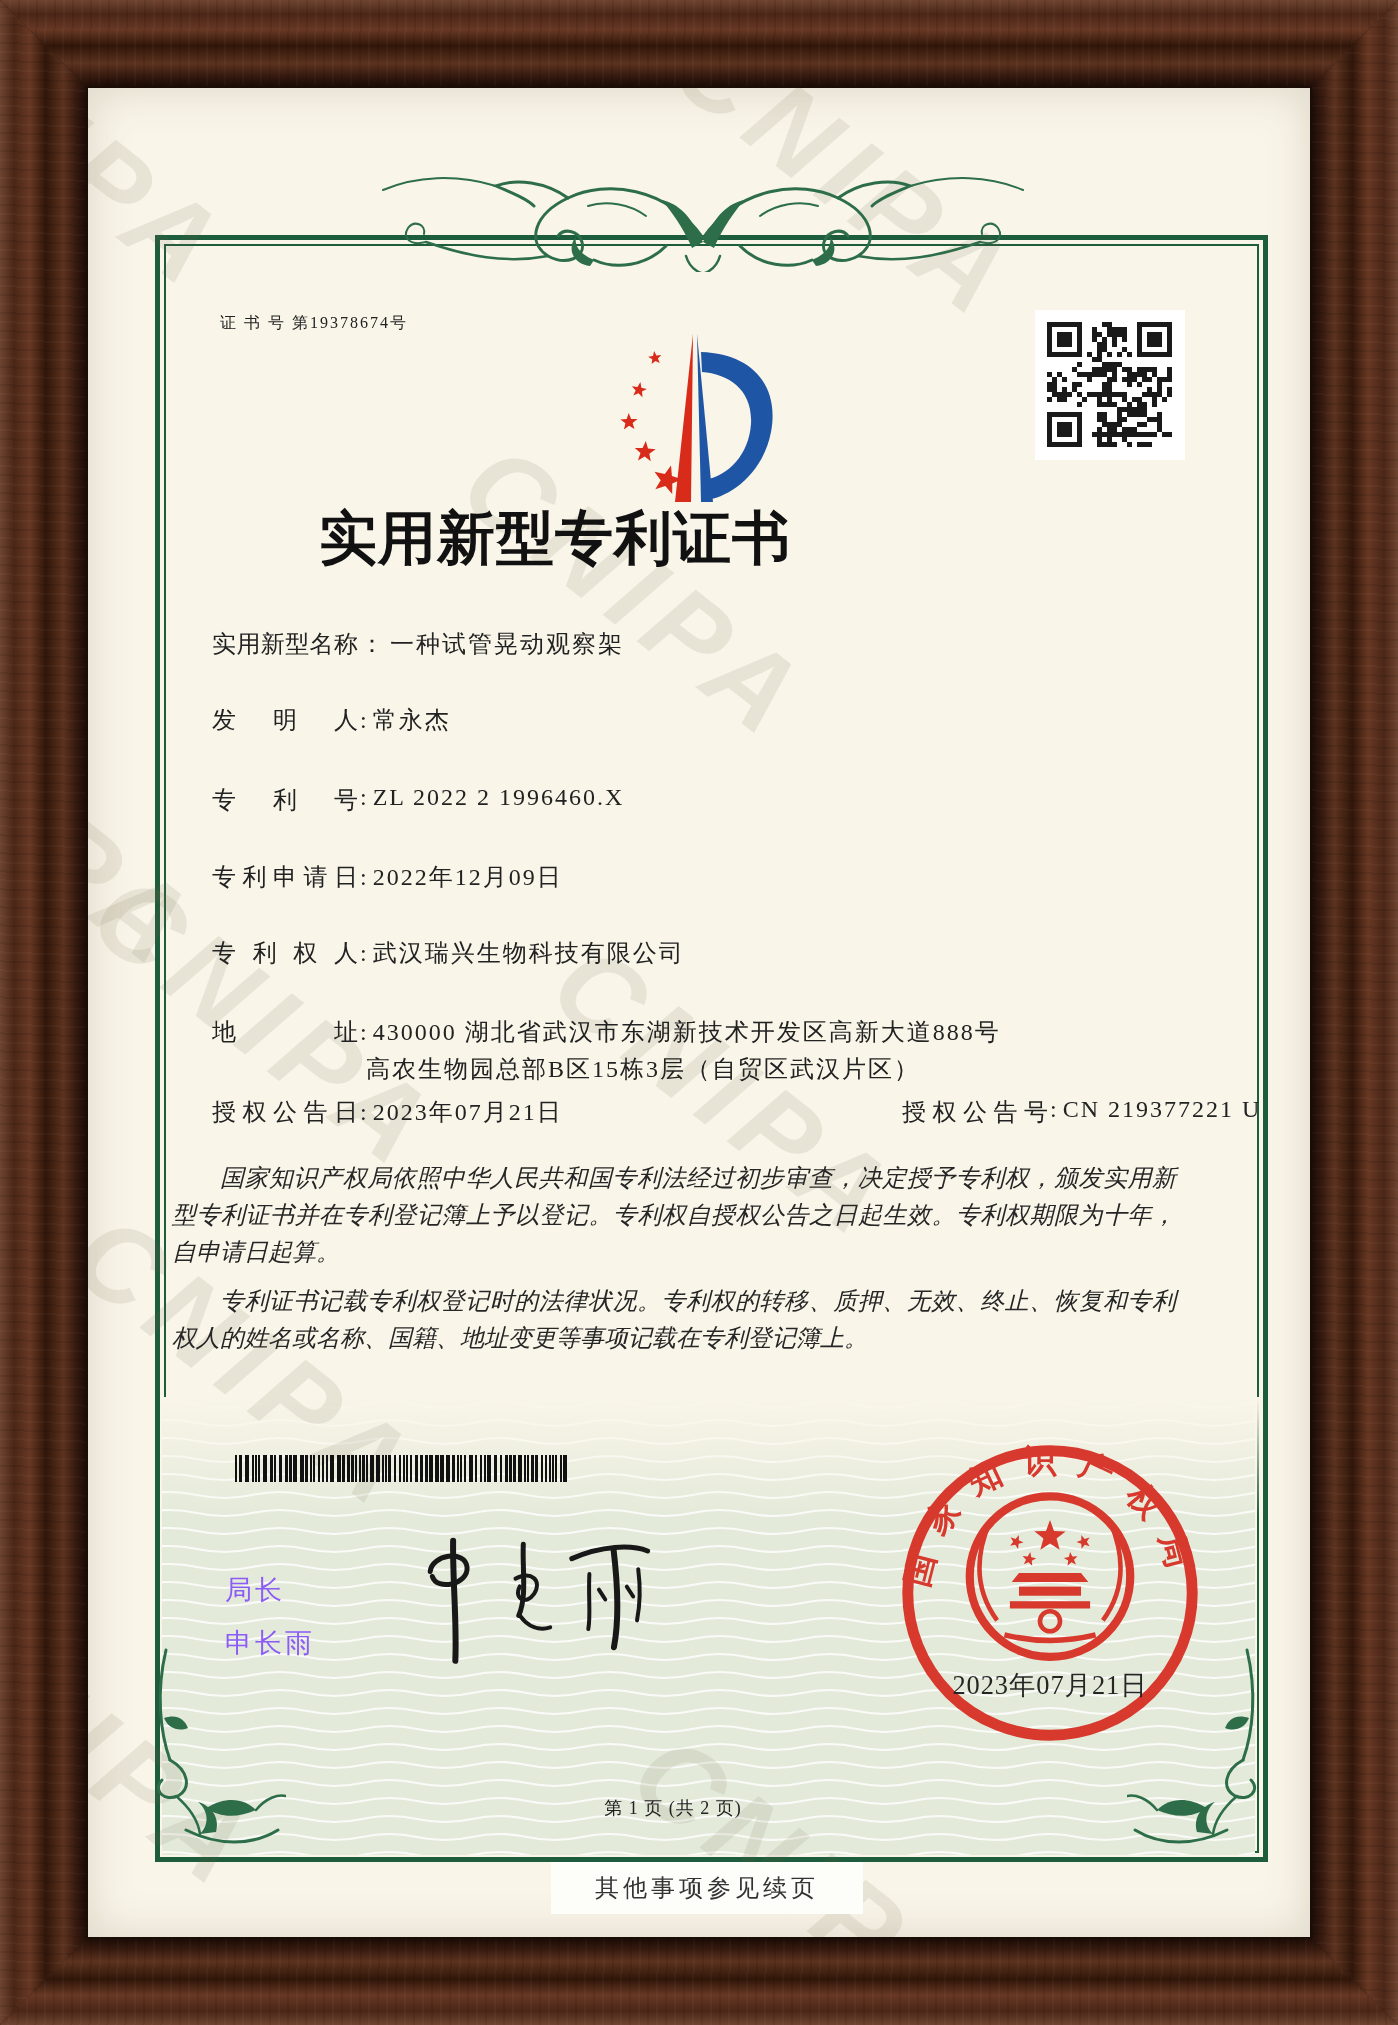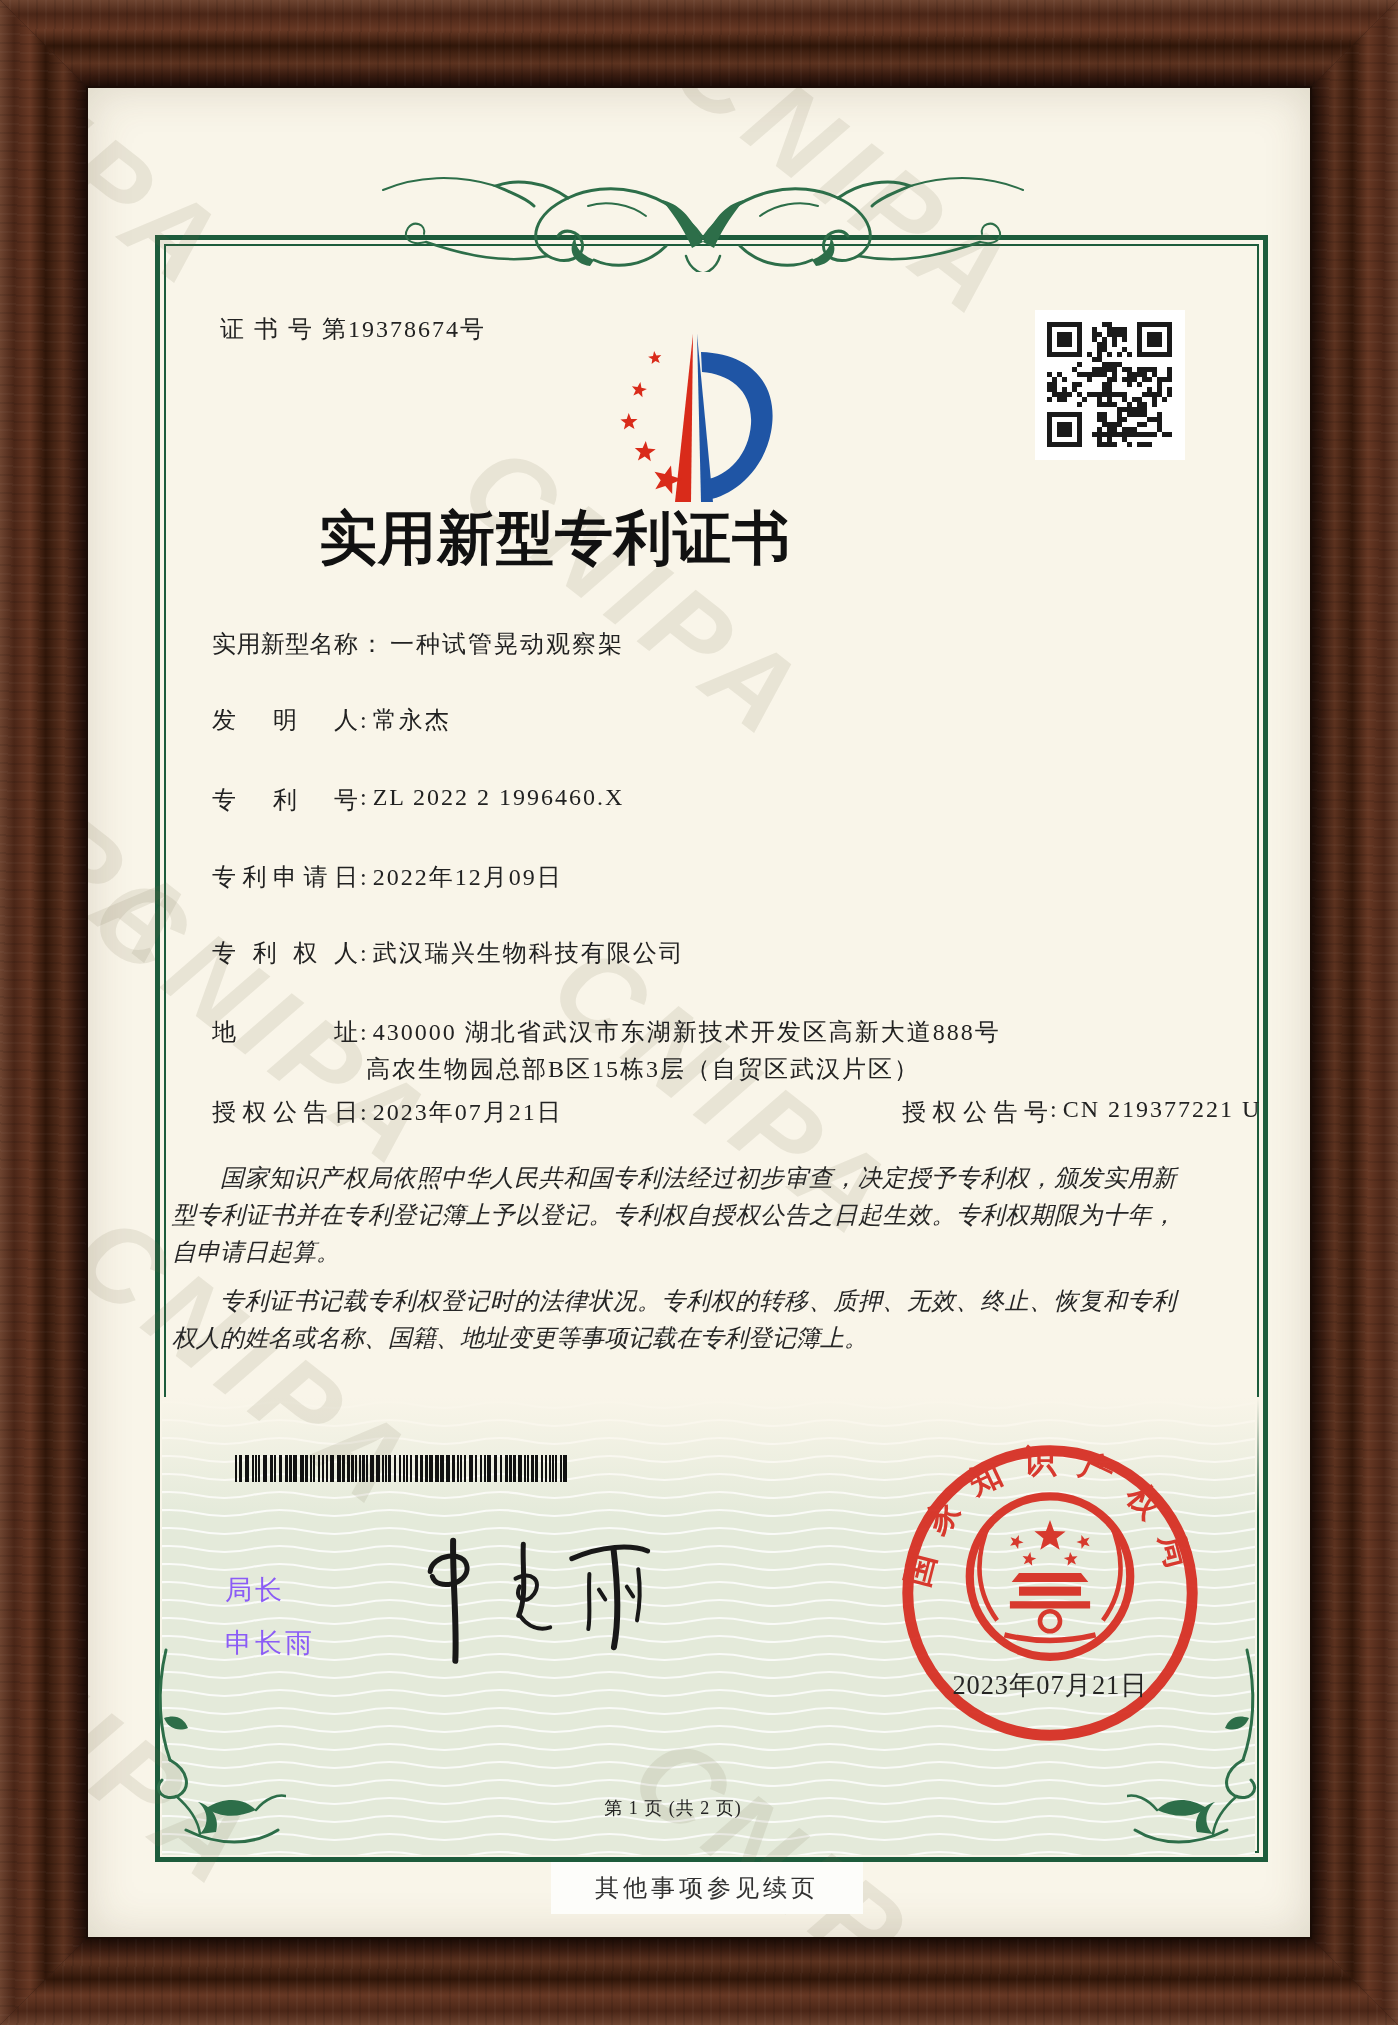--- a/index.html
+++ b/index.html
@@ -34,21 +34,21 @@
   .border-box{position:absolute;left:67px;top:147px;width:1103px;height:1617px;
       border:5px solid #1d5c3c;}
   .border-box::before{content:"";position:absolute;inset:4px;border:2px solid #1d5c3c;}
   .waves{position:absolute;left:2px;right:2px;bottom:2px;height:458px;overflow:hidden;}
   .waves-fade{position:absolute;left:0;right:0;top:0;height:120px;
       background:linear-gradient(180deg,#f9f5e9 0%,rgba(249,245,233,0) 100%);}
   
   .flourish{position:absolute;left:292px;top:58px;}
   .corner-orn{position:absolute;}
   
-  .cert-no{position:absolute;left:132px;top:225px;font-size:24px;letter-spacing:2px;color:#222;}
+  .cert-no{position:absolute;left:132px;top:225px;font-size:16px;letter-spacing:2px;color:#222;}
   .logo{position:absolute;left:527px;top:240px;}
   .qr-box{position:absolute;left:947px;top:222px;width:150px;height:150px;background:#fff;}
   .qr-box svg{position:absolute;left:12px;top:12px;}
   .title{position:absolute;left:147px;top:412px;width:640px;text-align:center;
       font-size:58px;font-weight:bold;color:#111;letter-spacing:1px;}
   
   .row{position:absolute;left:124px;font-size:24px;color:#222;white-space:nowrap;}
   .lbl{display:inline-block;width:146px;text-align:justify;text-align-last:justify;vertical-align:top;}
   .sep{display:inline-block;margin:0 6px 0 2px;}
   .val{letter-spacing:2px;}

